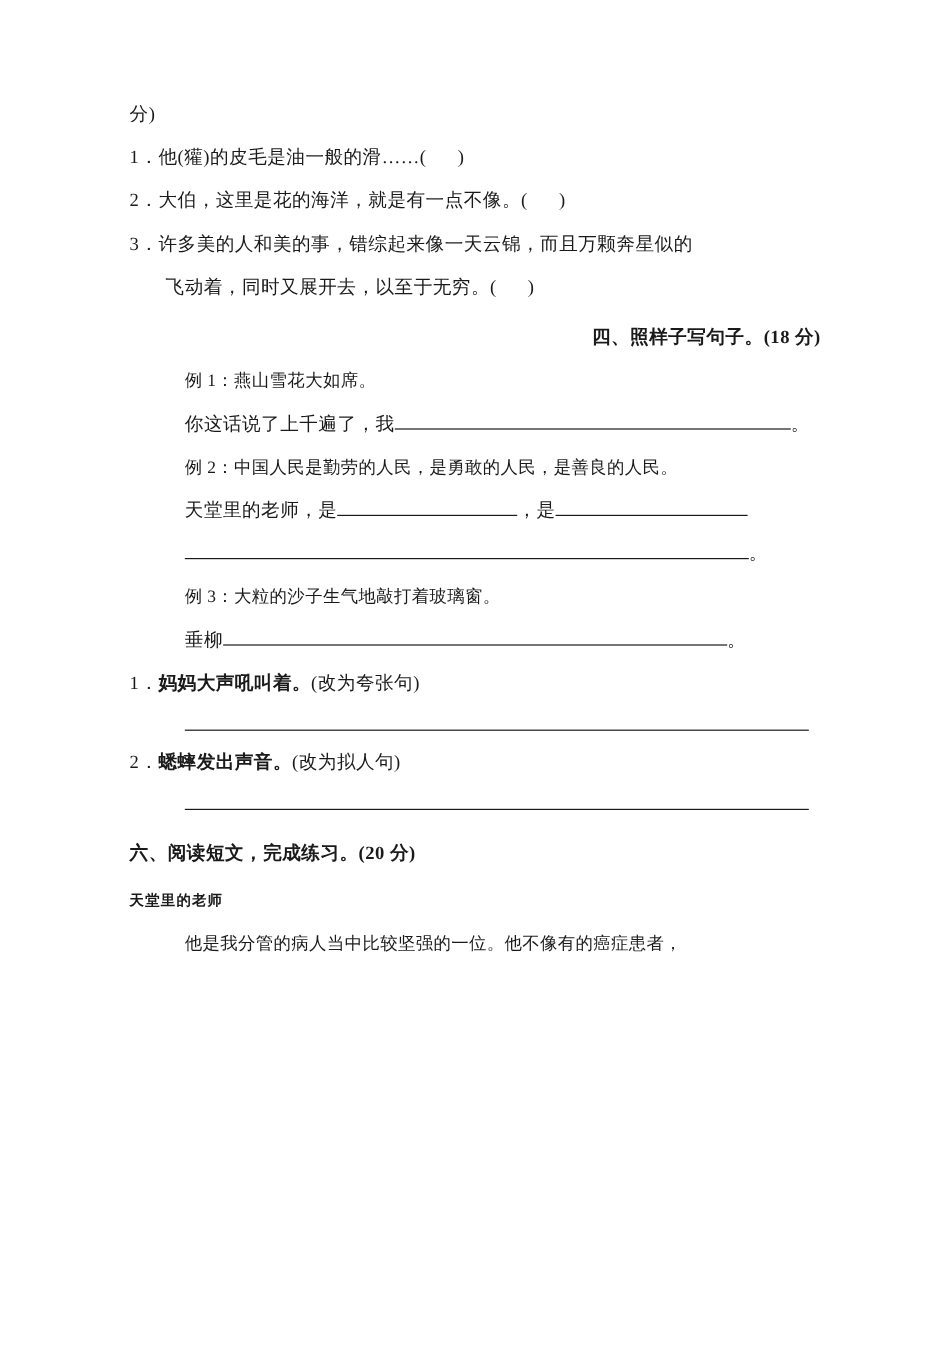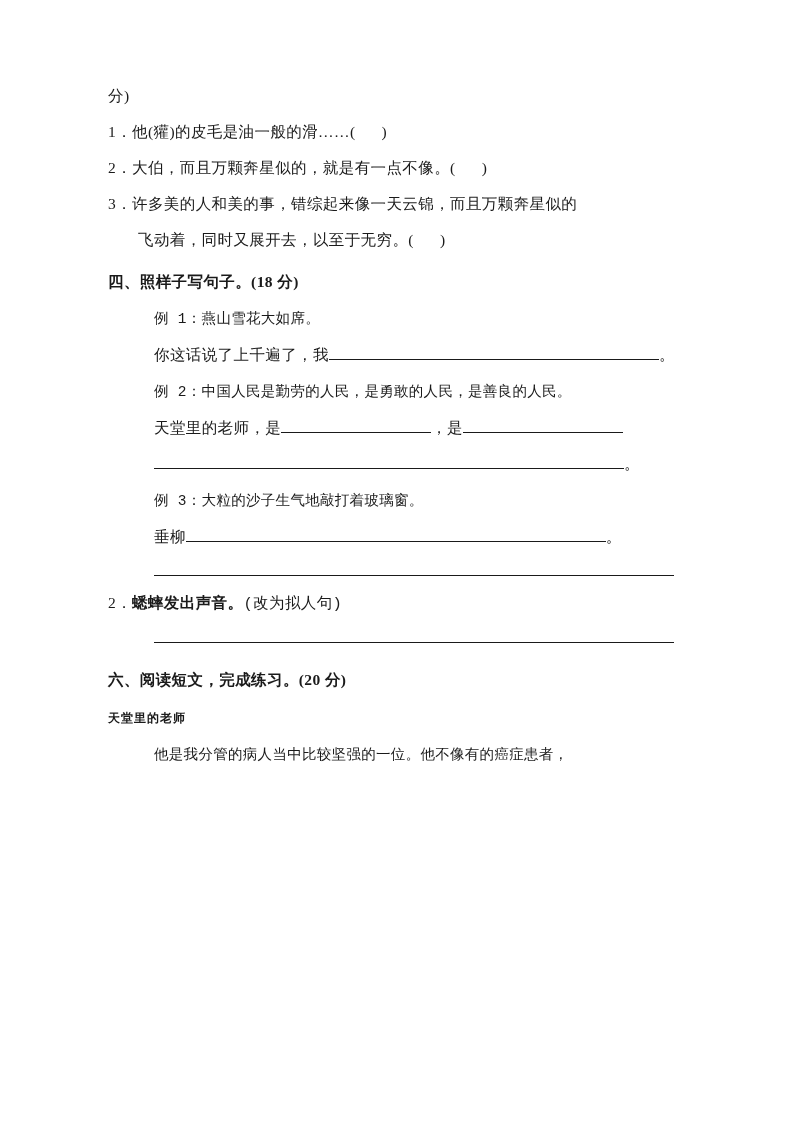--- a/index.html
+++ b/index.html
@@ -41,21 +41,21 @@
 
   .bold-head {
     font-weight: bold;
     font-size: 15.5px;
     letter-spacing: 0.4px;
   }
   .song {
     font-family: "Liberation Serif", "DejaVu Serif", serif;
   }
   .kai {
-    font-family: Liberation Mono, monospace;
+    font-family: Liberation Serif, serif;
   }
   .example {
     font-size: 14.5px;
     letter-spacing: 0.3px;
   }
   .blank {
     display: inline-block;
     border-bottom: 1px solid #1a1a1a;
     height: 15px;
     vertical-align: baseline;
@@ -95,32 +95,32 @@
 
     <div class="line indent1">
       <span class="song">分)</span>
     </div>
 
     <div class="line indent1">
       <span class="song">1．</span><span class="song">他(獾)的皮毛是油一般的滑……(</span><span class="gap-sm"></span><span class="song">)</span>
     </div>
 
     <div class="line indent1">
-      <span class="song">2．</span><span class="song">大伯，而且万颗奔星似的，就是有一点不像。(</span><span class="gap-sm"></span><span class="song">)</span>
+      <span class="song">2．</span><span class="song">大伯，这里是花的海洋，就是有一点不像。(</span><span class="gap-sm"></span><span class="song">)</span>
     </div>
 
     <div class="line indent1">
       <span class="song">3．</span><span class="song">许多美的人和美的事，错综起来像一天云锦，而且万颗奔星似的</span>
     </div>
     <div class="line indent2">
       <span class="song">飞动着，同时又展开去，以至于无穷。(</span><span class="gap-sm"></span><span class="song">)</span>
     </div>
 
 
-    <div class="line indent1" style="margin-top:6px;">
+    <div class="line indent1" style="margin-top:6px;text-align:right;">
       <span class="bold-head">四、照样子写句子。(18 分)</span>
     </div>
 
     <div class="line indent3 example">
       <span class="kai">例 1：</span><span class="kai">燕山雪花大如席。</span>
     </div>
 
     <div class="line indent3">
       <span class="song">你这话说了上千遍了，我</span><span class="blank b-full"></span><span class="song">。</span>
     </div>
@@ -138,20 +138,23 @@
 
     <div class="line indent3 example">
       <span class="kai">例 3：</span><span class="kai">大粒的沙子生气地敲打着玻璃窗。</span>
     </div>
 
     <div class="line indent3">
       <span class="song">垂柳</span><span class="blank b-long"></span><span class="song">。</span>
     </div>
 
 
+    <div class="line indent1">
+      <span class="song">1．</span><span class="bold-head">妈妈大声吼叫着。</span><span class="kai">(改为夸张句)</span>
+    </div>
     <div class="line" style="height:30px;">
       <span class="answer-line" style="position:relative; top:20px;"></span>
     </div>
 
     <div class="line indent1">
       <span class="song">2．</span><span class="bold-head">蟋蟀发出声音。</span><span class="kai">(改为拟人句)</span>
     </div>
     <div class="line" style="height:30px;">
       <span class="answer-line" style="position:relative; top:20px;"></span>
     </div>

